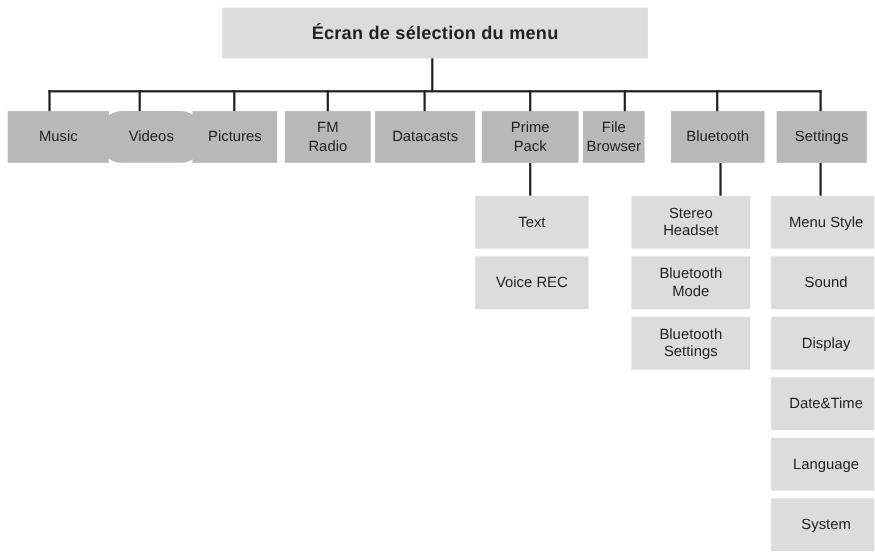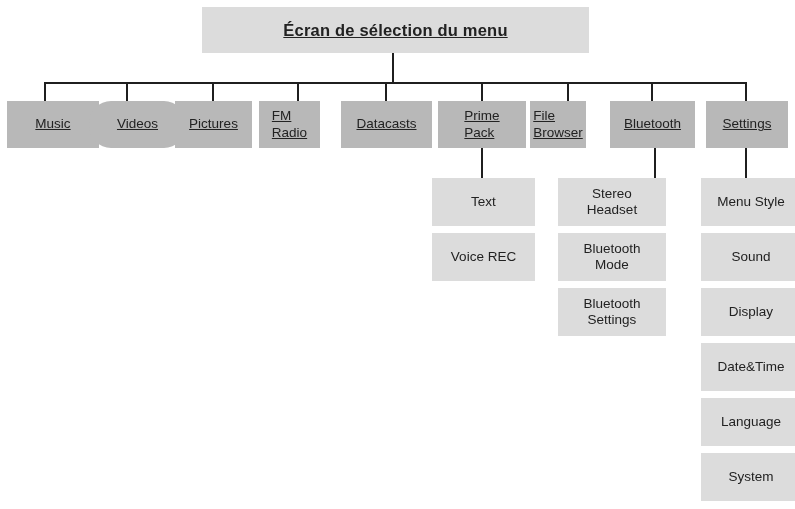--- a/index.html
+++ b/index.html
@@ -20,59 +20,58 @@
     height: 509px;
     background: var(--background);
     overflow: hidden;
   }
 
   .box {
     position: absolute;
     display: flex;
     align-items: center;
     justify-content: center;
-    text-align: left;
+    text-align: center;
     color: var(--text);
-    text-decoration: underline;
   }
 
   .title-box {
     left: 202px; top: 7px; width: 387px; height: 46px;
     background: var(--title-box-bg);
     font-size: 16.5px;
     font-weight: bold;
     letter-spacing: 0.2px;
   }
 
   .main-box {
     top: 101px; height: 47px;
     background: var(--main-box-bg);
     font-size: 13.5px;
     line-height: 1.2;
     white-space: pre-line;
   }
   .pos-m1 { left: 7px;   width: 92px; }
   .pos-m2 { left: 89px;  width: 97px; border-radius: 22px; }
   .pos-m3 { left: 175px; width: 77px; }
-  .pos-m4 { left: 259px; width: 61px; }
+  .pos-m4 { left: 259px; width: 78px; }
   .pos-m5 { left: 341px; width: 91px; }
   .pos-m6 { left: 438px; width: 88px; }
   .pos-m7 { left: 530px; width: 56px; }
   .pos-m8 { left: 610px; width: 85px; }
   .pos-m9 { left: 706px; width: 82px; }
 
   .subcol {
     position: absolute;
     top: 178px;
     display: flex;
     flex-direction: column;
     gap: 7px;
   }
   .col-prime    { left: 432px; width: 103px; }
-  .col-bt       { left: 558px; width: 108px; }
+  .col-bt       { left: 574px; width: 108px; }
   .col-settings { left: 701px; width: 100px; }
 
   .sub-box {
     position: static;
     height: 48px;
     background: var(--sub-box-bg);
     font-size: 13.5px;
     line-height: 1.2;
     white-space: pre-line;
     display: flex;

